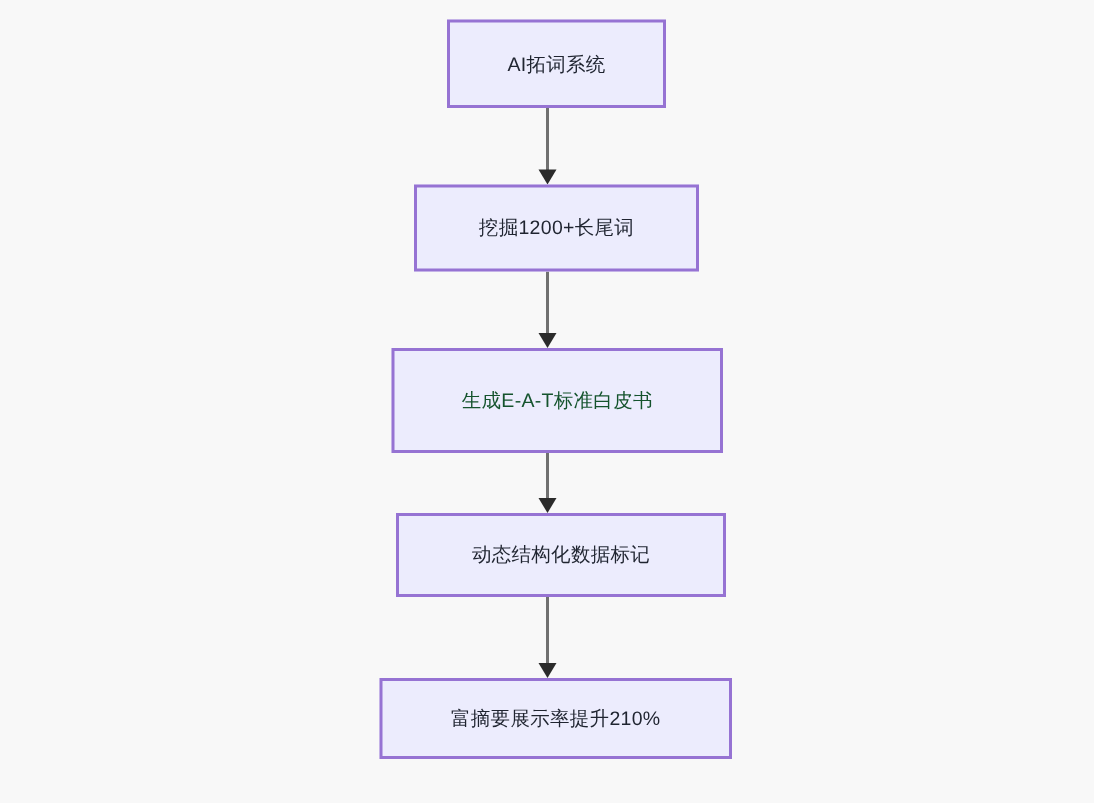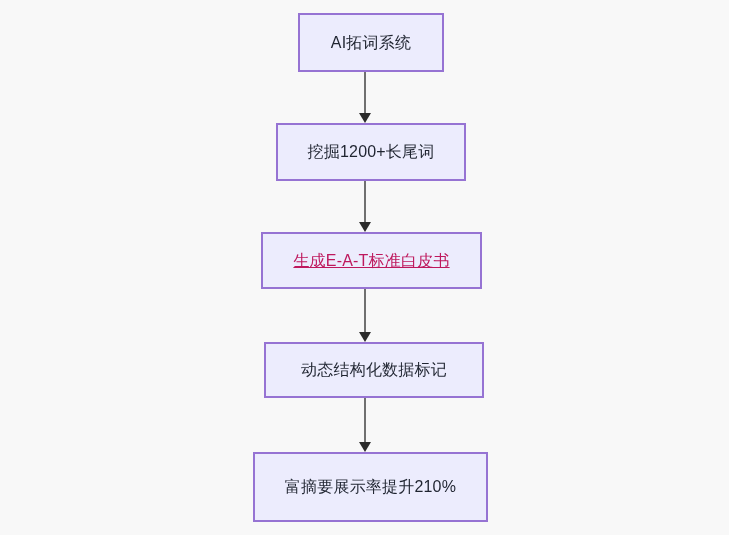--- a/index.html
+++ b/index.html
@@ -20,21 +20,21 @@
   }
   .node-box {
     position: absolute;
     box-sizing: border-box;
     background: #ececfd;
     border: 2px solid #9673d3;
     display: flex;
     align-items: center;
     justify-content: center;
     color: #1f2430;
-    font-size: 16px;
+    font-size: 13px;
     line-height: 1.2;
     letter-spacing: 0.2px;
     white-space: nowrap;
   }
   .connector {
     position: absolute;
     width: 12px;
   }
   .connector .shaft {
     position: absolute;
@@ -71,17 +71,17 @@
     <div class="shaft" style="height: 45px; background: rgb(112, 112, 112);"></div>
     <div class="head" style="border-top-color: rgb(43, 43, 43);"></div>
   </div>
   <div class="connector" id="edge-3" style="left: 359px; top: 398px; height: 54px;">
     <div class="shaft" style="height: 46px; background: rgb(112, 112, 112);"></div>
     <div class="head" style="border-top-color: rgb(43, 43, 43);"></div>
   </div>
 
   <div class="node-box" id="node-0" style="left: 298px; top: 13px; width: 146px; height: 59px; background: rgb(236, 236, 253); border-color: rgb(150, 115, 211); color: rgb(31, 36, 48);">AI拓词系统</div>
   <div class="node-box" id="node-1" style="left: 276px; top: 123px; width: 190px; height: 58px; background: rgb(236, 236, 253); border-color: rgb(150, 115, 211); color: rgb(31, 36, 48);">挖掘1200+长尾词</div>
-  <div class="node-box" id="node-2" style="left: 261px; top: 232px; width: 221px; height: 57px; background: rgb(236, 236, 253); border-color: rgb(150, 115, 211); color: #be185d; text-decoration: underline;">生成E-A-T标准白皮书</div>
+  <div class="node-box" id="node-2" style="left: 261px; top: 232px; width: 221px; height: 70px; background: rgb(236, 236, 253); border-color: rgb(150, 115, 211); color: #14532d;">生成E-A-T标准白皮书</div>
   <div class="node-box" id="node-3" style="left: 264px; top: 342px; width: 220px; height: 56px; background: rgb(236, 236, 253); border-color: rgb(150, 115, 211); color: rgb(31, 36, 48);">动态结构化数据标记</div>
-  <div class="node-box" id="node-4" style="left: 253px; top: 452px; width: 235px; height: 70px; background: rgb(236, 236, 253); border-color: rgb(150, 115, 211); color: rgb(31, 36, 48);">富摘要展示率提升210%</div>
+  <div class="node-box" id="node-4" style="left: 253px; top: 452px; width: 235px; height: 54px; background: rgb(236, 236, 253); border-color: rgb(150, 115, 211); color: rgb(31, 36, 48);">富摘要展示率提升210%</div>
 
 </div>
 
 </body></html>

